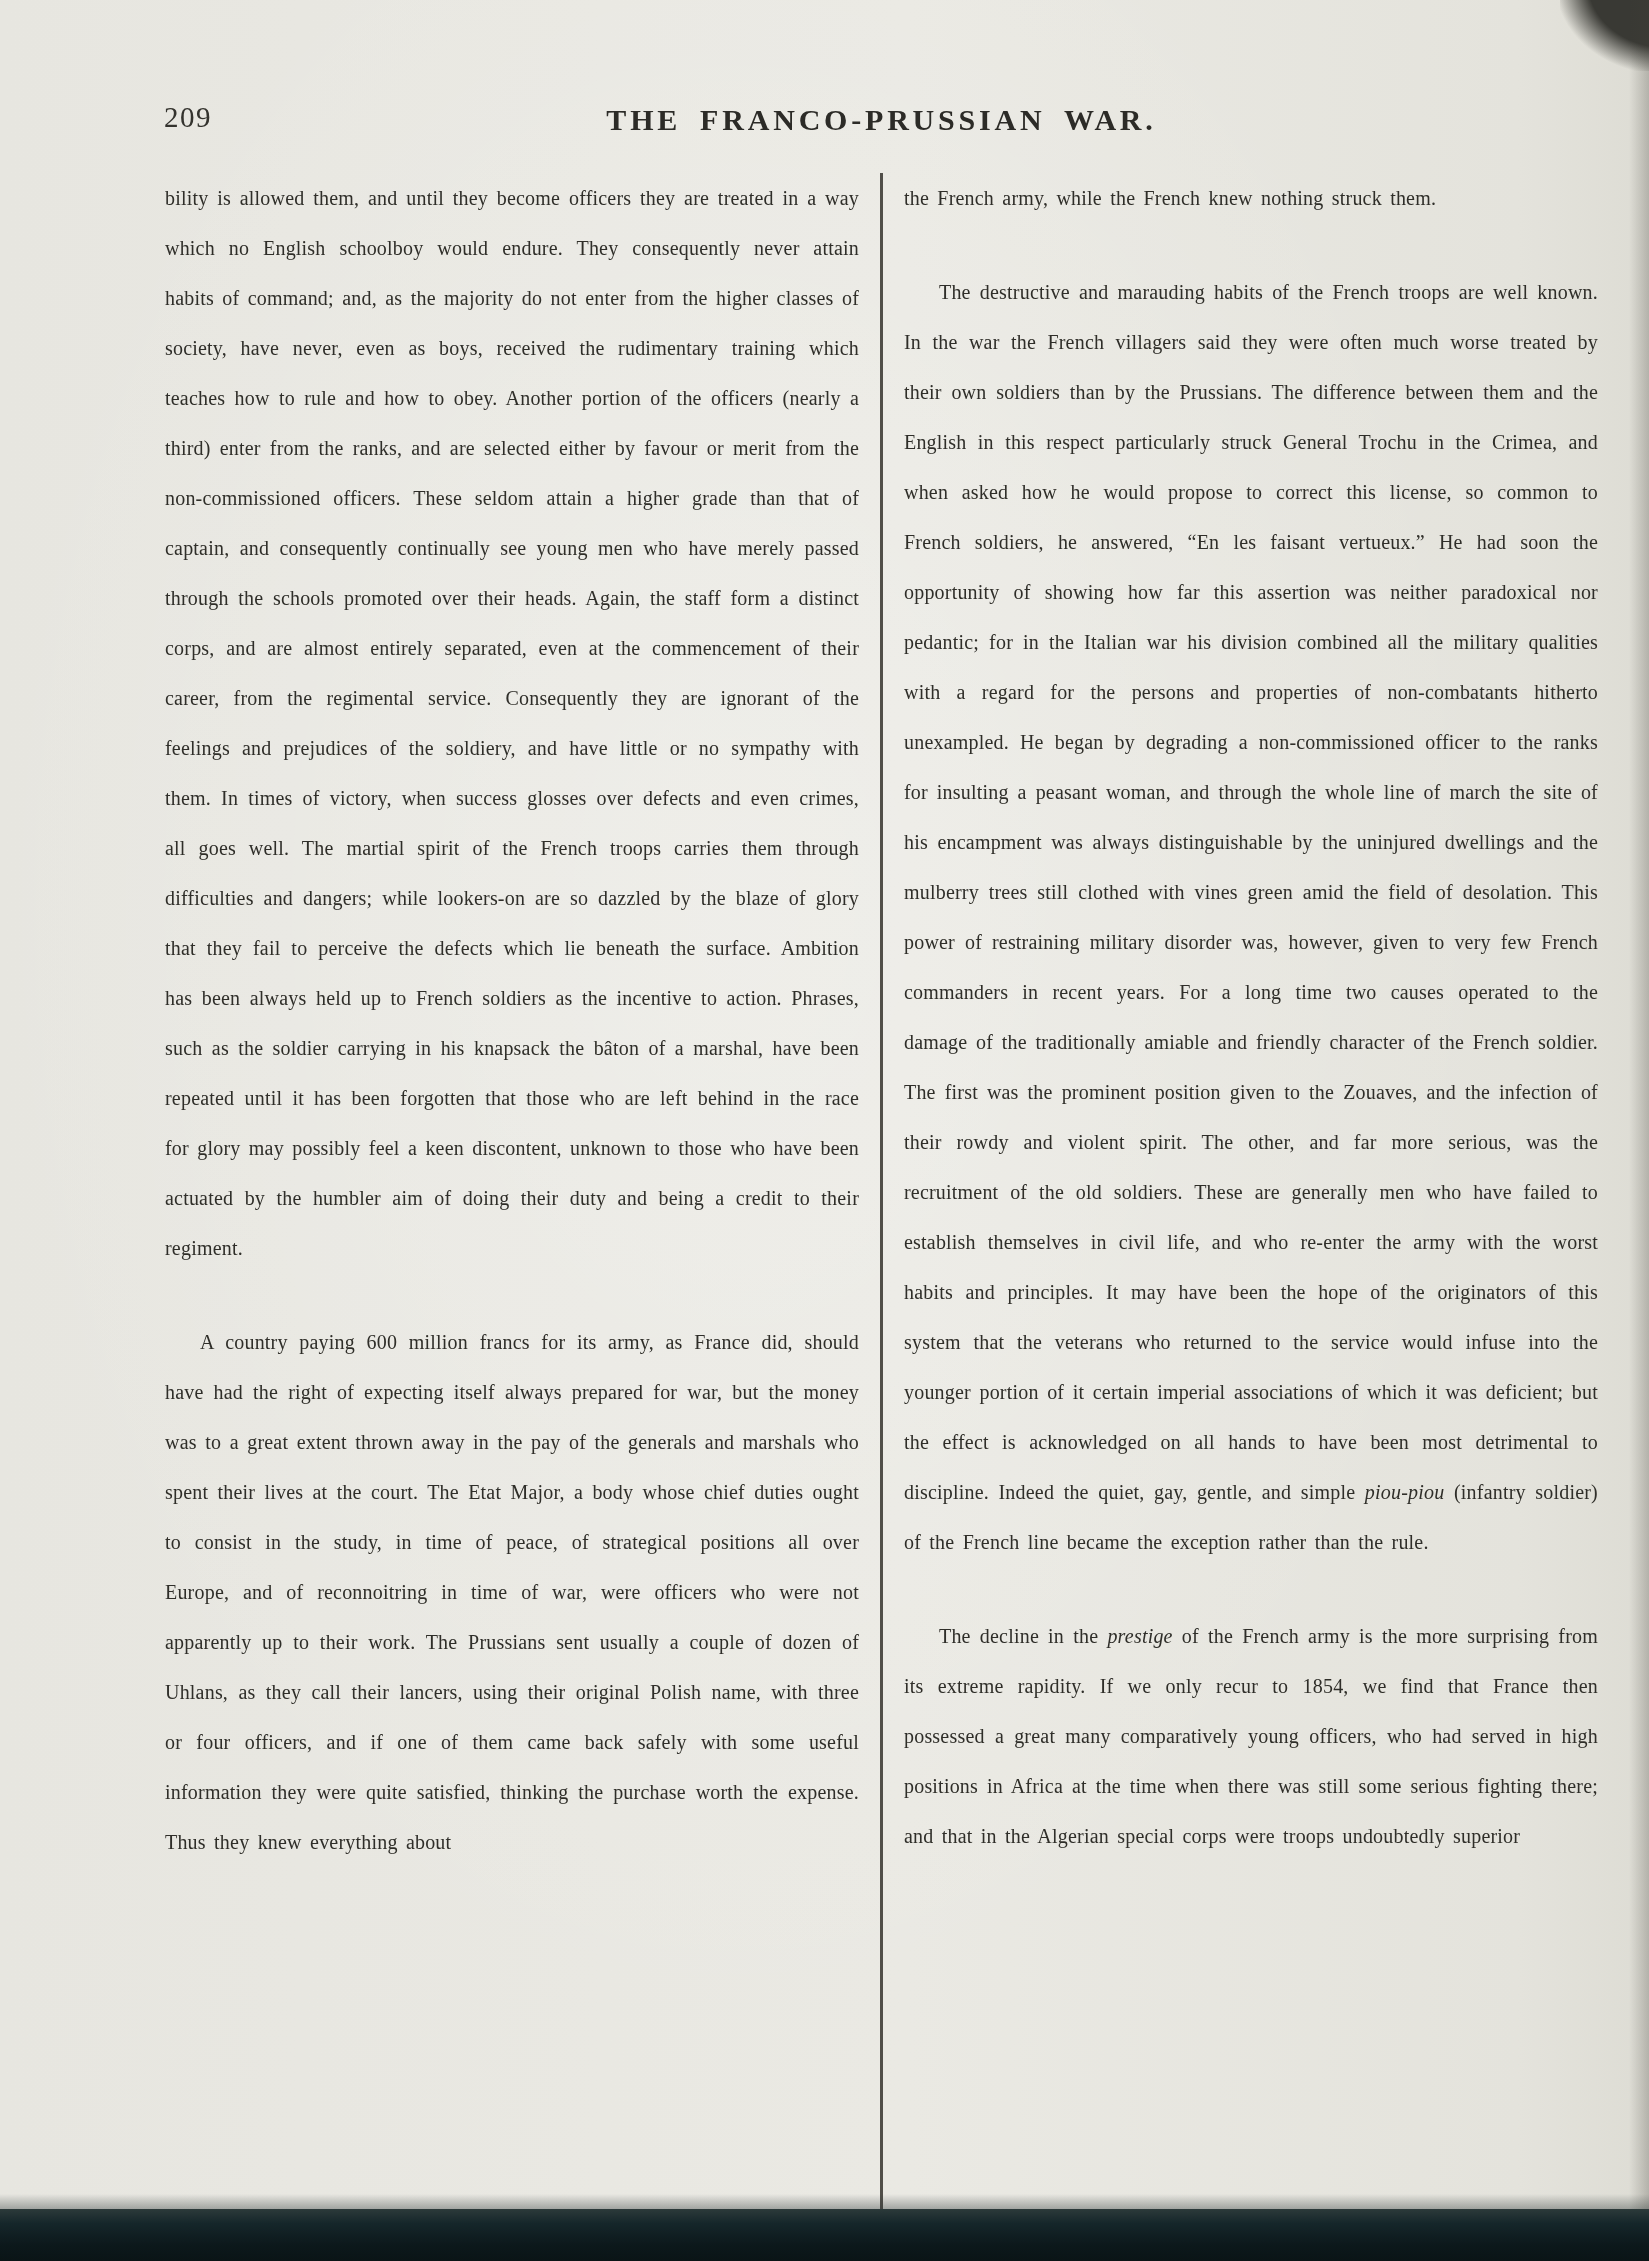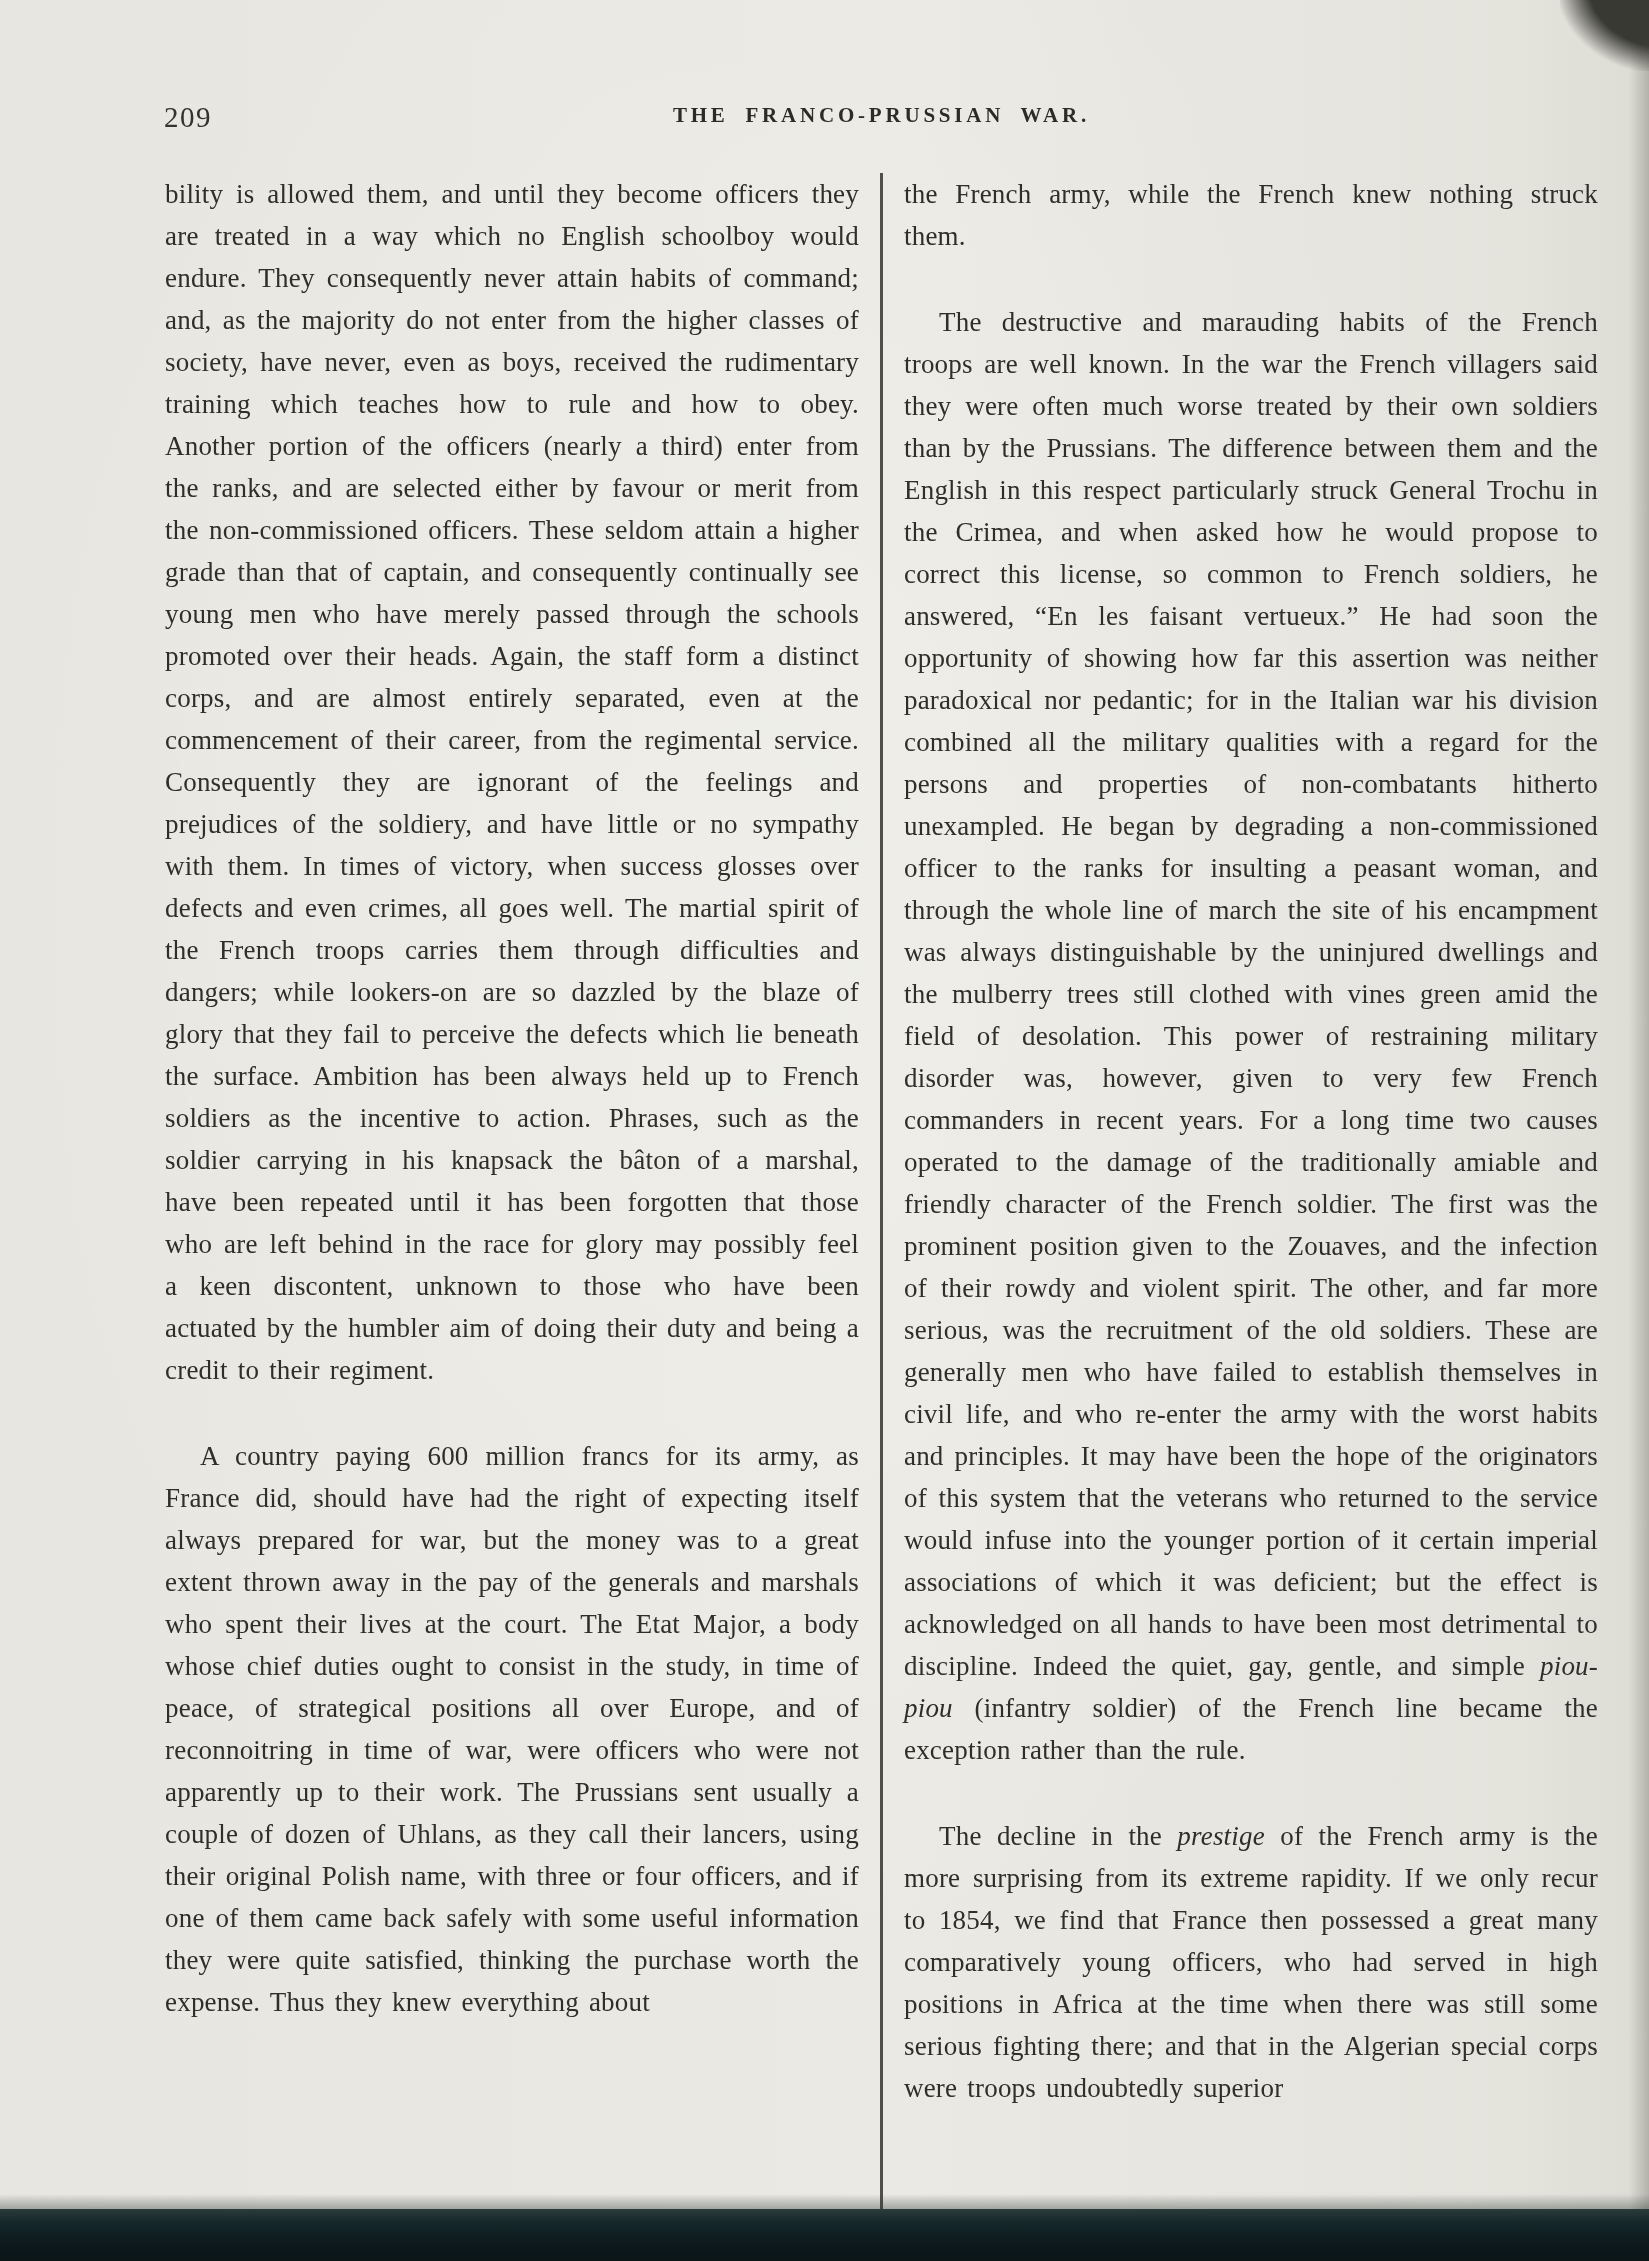--- a/index.html
+++ b/index.html
@@ -35,42 +35,42 @@
     font-size: 29px;
     letter-spacing: 1.5px;
     color: #34332e;
   }
   .running-title {
     position: absolute;
     left: 165px;
     width: 1433px;
     top: 4.6px;
     text-align: center;
-    font-size: 21px;
+    font-size: 30px;
     font-weight: bold;
     letter-spacing: 3.8px;
     word-spacing: 7.7px;
     color: #2c2b27;
   }
 
   
   .columns {
     position: absolute;
     top: 173px;
     left: 165px;
     width: 1433px;
     height: 2037px;
     display: flex;
     justify-content: space-between;
     overflow: hidden;
   }
   .column {
     width: 694px;
-    font-size: 27px;
-    line-height: 42px;
+    font-size: 20px;
+    line-height: 50px;
     text-align: justify;
     word-spacing: 3.1px;
     letter-spacing: 0.2px;
   }
   .column-divider {
     flex: none;
     width: 2.3px;
     height: 100%;
     background: #514f49;
   }

